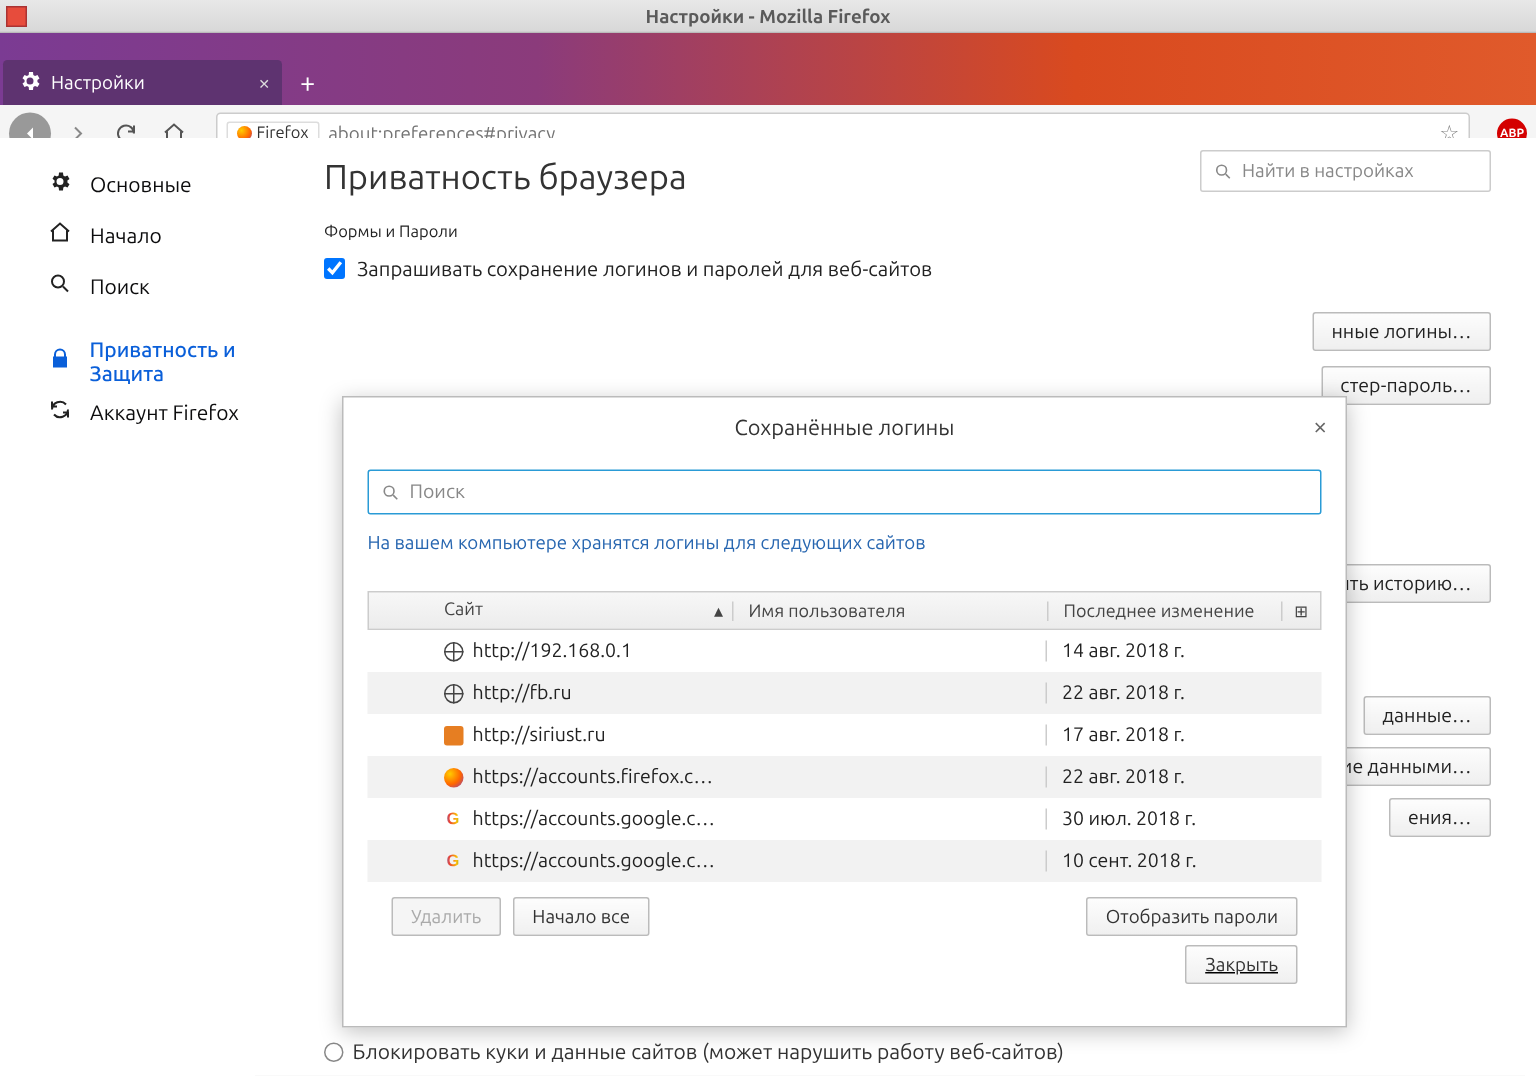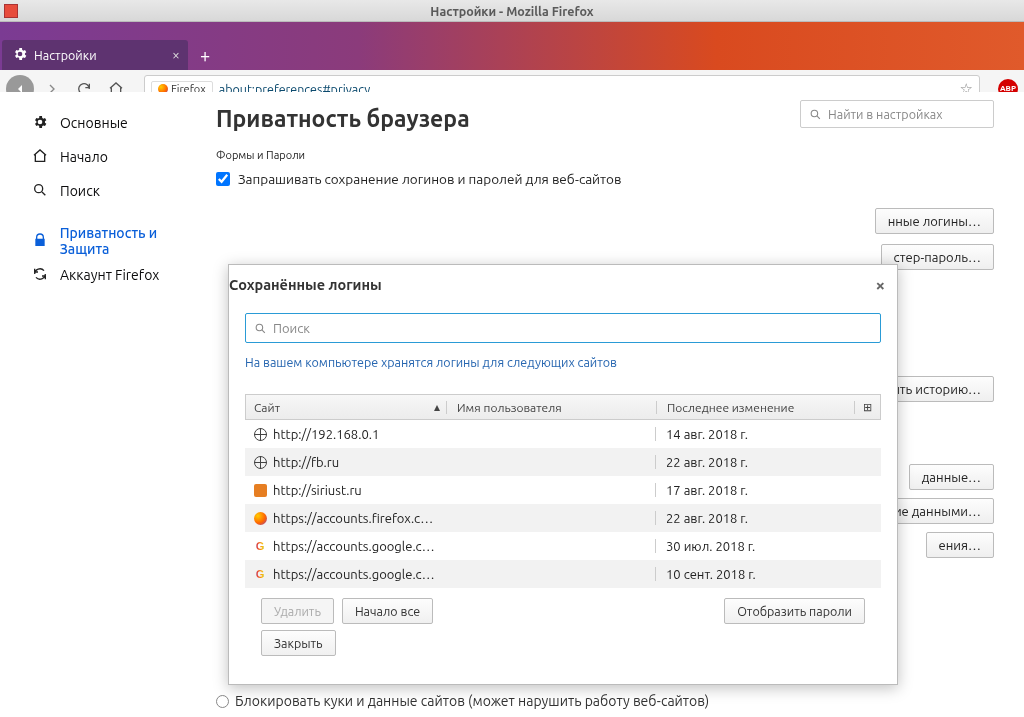--- a/index.html
+++ b/index.html
@@ -16,81 +16,81 @@
 .tab .close { position:absolute; right:8px; font-size:14px; color:#ddd;}
 .newtab { width:26px; height:26px; color:#fff; font-size:18px; display:flex; align-items:center; justify-content:center; margin-left:4px; margin-bottom:2px; }
 
 
 .navbar { height:38px; background:#f5f5f5; border-bottom:1px solid #ccc; display:flex; align-items:center; padding:0 6px; gap:4px; }
 .navbtn { width:28px; height:28px; display:flex; align-items:center; justify-content:center; color:#555; border-radius:3px; }
 .navbtn.back { background:#999; color:#fff; border-radius:14px;}
 .urlbar { flex:1; height:28px; background:#fff; border:1px solid #ccc; border-radius:3px; margin:0 8px 0 10px; display:flex; align-items:center; padding:0 6px; font-size:12.5px; gap:6px;}
 .urlbar .ff { background:#fff; border:1px solid #ddd; padding:1px 6px; border-radius:2px; color:#333; font-size:11px; display:flex; align-items:center; gap:3px;}
 .urlbar .ffball { width:10px; height:10px; border-radius:5px; background: radial-gradient(circle at 30% 30%, #ffcc00, #ff6600 60%, #8b3bb5);}
-.urlbar .addr { color:#0c4a6e; }
+.urlbar .addr { color:#737373; }
 .urlbar .star { margin-left:auto; color:#888; font-size:15px;}
 .abp { width:20px; height:20px; background:#d40000; border-radius:10px; color:#fff; font-size:8px; font-weight:bold; display:flex; align-items:center; justify-content:center; margin-left:6px;}
 
 
 .content { position:absolute; top:92px; left:0; right:0; bottom:0; background:#fff; display:flex; }
 .sidebar { width:208px; padding:14px 0 0 28px; }
 .page { flex:1; padding:0 30px 0 8px; position:relative; }
 
 .findbox { position:absolute; top:8px; right:30px; width:194px; height:28px; border:1px solid #ccc; border-radius:2px; font-size:12.5px; color:#888; display:flex; align-items:center; padding:0 8px; gap:6px;}
 
 .sideitem { display:flex; align-items:center; gap:10px; height:34px; font-size:14px; color:#0c0c0d; cursor:pointer; padding-left:2px;}
 .sideitem.active { color:#0a5fd9; font-weight:500;margin-top:16px;}
 .sideitem.active .sicon { color:#0a5fd9;}
 .sideitem .sicon { width:20px; text-align:center; font-size:16px; color:#222;}
 .twoline { line-height:1.15; }
 
-h1.pgtitle { font-size:23px; font-weight:700; color:#333; margin-top:14px; margin-bottom:18px;}
+h1.pgtitle { font-size:23px; font-weight:400; color:#333; margin-top:14px; margin-bottom:18px;}
 h2.sect { font-size:11px; font-weight:normal; color:#222; margin-bottom:10px;}
 .chkrow { display:flex; align-items:center; gap:8px; font-size:13.5px; color:#222;}
 .chkrow input { width:14px; height:14px;}
 
 .rightbtn { position:absolute; right:30px; border:1px solid #bbb; background:linear-gradient(#fdfdfd,#efefef); font-size:13px; padding:5px 12px; border-radius:2px; color:#222;}
 .rightbtn.b1 { top:80px;}
 .rightbtn.b2 { top:116px;}
 .rightbtn.b3 { top:152px;}
 .rightbtn.b4 { top:284px;}
 .rightbtn.b5 { top:372px;}
 .rightbtn.b6 { top:406px;}
 .rightbtn.b7 { top:440px;}
 
 .radiolabel { font-size:14px; color:#333; margin-top:6px; display:flex; align-items:center; gap:6px;}
 
 
 .dialog { position:absolute; left:228px; top:264px; width:670px; background:#fff; border:1px solid #bbb; box-shadow:0 3px 14px rgba(0,0,0,.25); z-index:10;}
-.dialog-head { height:38px; display:flex; align-items:center; font-size:14.5px; font-weight:700; color:#333; position:relative;}
+.dialog-head { height:38px; display:flex; align-items:center; justify-content:center; font-size:14.5px; font-weight:400; color:#333; position:relative;}
 .dialog-head .x { position:absolute; right:12px; font-size:17px; color:#666;}
 .dialog-body { padding:10px 16px 14px;}
 .dsearch { width:100%; height:30px; border:1px solid #2a9bd6; border-radius:2px; display:flex; align-items:center; padding:0 8px; gap:6px; font-size:13px; color:#888;}
 .dinfo { font-size:12.5px; color:#2766b0; margin:12px 0 25px;}
 .dtable-head { display:flex; background:linear-gradient(#f7f7f7,#ececec); border:1px solid #ccc; height:26px; align-items:center; font-size:12px; color:#444;}
-.col1 { width:200px; padding-left:8px; display:flex; align-items:center; justify-content:space-between; padding-right:6px;}
+.col1 { width:200px; padding-left:8px; display:flex; align-items:flex-start; justify-content:space-between; padding-right:6px;margin-left:42px;}
 .col2 { width:210px; padding-left:10px; border-left:1px solid #ccc;}
 .col3 { flex:1; padding-left:10px; border-left:1px solid #ccc;}
 .col4 { width:26px; border-left:1px solid #ccc; text-align:center; font-size:11px;}
 .drow { display:flex; height:28px; align-items:center; font-size:13px; color:#222;}
 .drow:nth-child(even){ background:#f2f2f2;}
 .drow .col1 { justify-content:flex-start; gap:6px;}
 .siteicon { width:14px; height:14px; display:inline-flex; align-items:center; justify-content:center; font-size:12px;}
 .globe { border:1.3px solid #444; border-radius:7px; width:13px; height:13px; position:relative;}
 .globe:after{content:""; position:absolute; left:5px; top:-1px; width:1px; height:13px; background:#444;}
 .globe:before{content:""; position:absolute; left:-1px; top:5px; width:13px; height:1px; background:#444;}
 .ffico { width:13px; height:13px; border-radius:7px; background: radial-gradient(circle at 30% 30%, #ffcc00, #ff6600 55%, #8b3bb5);}
 .gico { font-family:Arial; font-weight:bold; font-size:11px; background:linear-gradient(90deg,#4285f4,#ea4335,#fbbc05,#34a853); -webkit-background-clip:text; color:transparent;}
 .sico-or { width:13px; height:13px; background:#e67e22; border-radius:2px;}
 
 .dialog-foot { padding:10px 16px 6px; display:flex; gap:8px;}
 .dbtn { border:1px solid #bbb; background:linear-gradient(#fdfdfd,#f0f0f0); font-size:12.5px; padding:5px 12px; border-radius:2px; color:#333;}
 .dbtn.dis { color:#aaa; background:#f5f5f5;}
 .dialog-foot .spacer{flex:1;}
-.dialog-close { padding:0 16px 14px; display:flex; }
+.dialog-close { padding:0 16px 14px; display:flex; justify-content:flex-end;text-decoration:underline;}
 
 svg.icon { width:16px; height:16px; }
 </style>
 </head>
 <body>
 
 <div class="titlebar">
   <div class="appicon"></div>
   <span>Настройки - Mozilla Firefox</span>
 </div>

